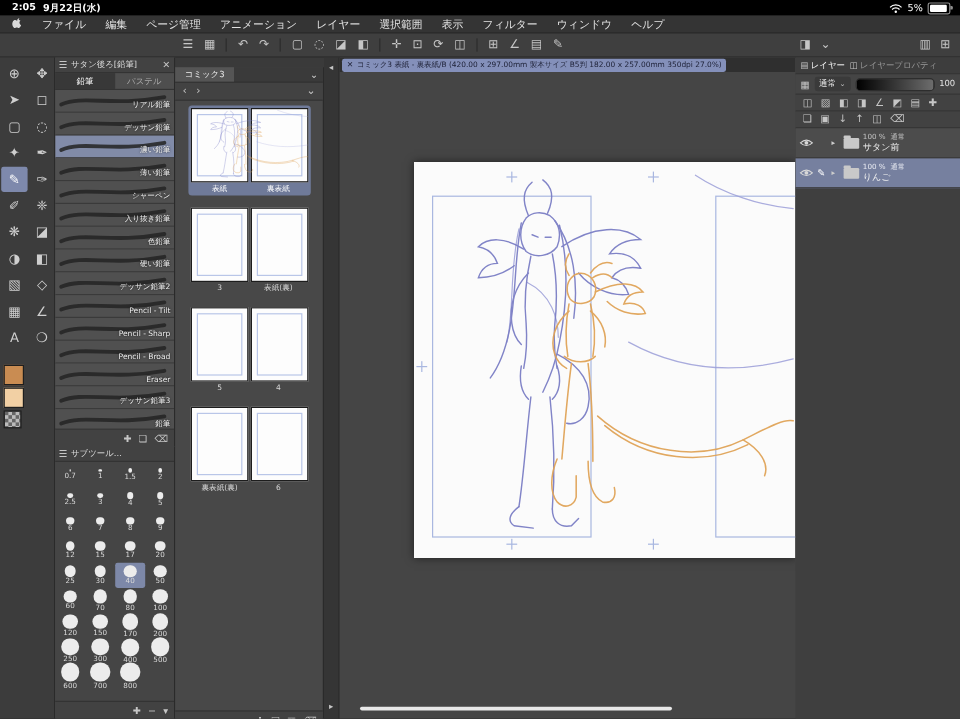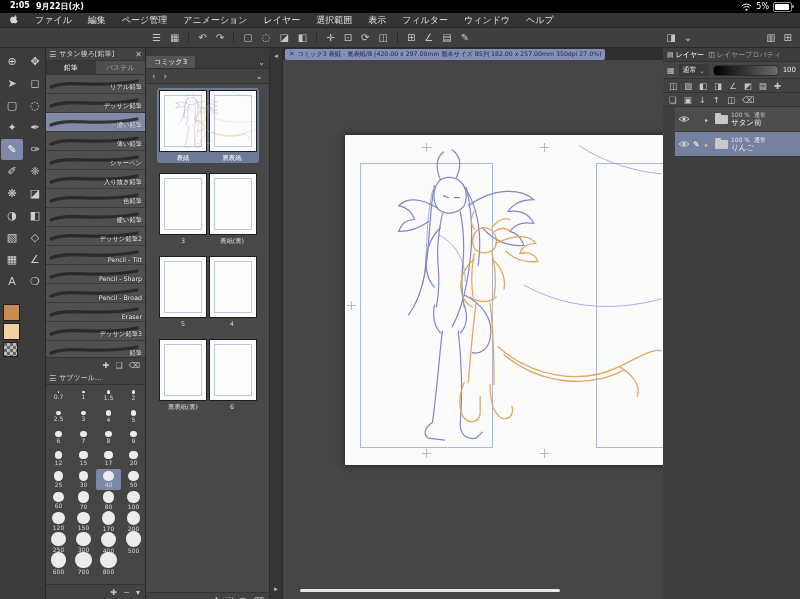--- a/index.html
+++ b/index.html
@@ -114,21 +114,21 @@
   #layer-tabs .ltab.selected{color:#fff;}
   #blendrow{height:16px;display:flex;align-items:center;gap:4px;padding:0 4px;background:#454545;
     border-bottom:1px solid #333;}
   #blendcombo{display:flex;align-items:center;gap:3px;background:#3a3a3a;border-radius:2px;
     font-size:7px;color:#e5e5e5;padding:1px 4px;}
   #opacityslider{flex:1;height:9px;border-radius:4px;background:linear-gradient(90deg,#000 0%,#3c3c3c 55%,#6d6d6d 100%);
     border:1px solid #2d2d2d;}
   #opacityval{font-size:7px;color:#e5e5e5;}
   .iconrow{height:13px;display:flex;align-items:center;gap:7px;padding:0 6px;background:#424242;
     border-bottom:1px solid #333;font-size:8.5px;}
-  #layerlist{flex:1;background:#3f3f3f;padding-left:12px;}
+  #layerlist{flex:1;background:#3f3f3f;}
   .layer-row{position:relative;height:24px;display:flex;align-items:center;gap:3px;
     background:#4c4c4c;border-bottom:1px solid #383838;padding:0 2px 0 3px;}
   .layer-row.selected{background:#76809f;}
   .layer-row .eye{width:12px;flex:none;display:flex;}
   .layer-row .pen{width:9px;font-size:8px;color:#fff;opacity:0;flex:none;}
   .layer-row.selected .pen{opacity:1;}
   .layer-row .chev{width:7px;font-size:6px;color:#ccc;flex:none;}
   .folder{position:relative;width:13px;height:9px;background:#c9c9c9;border-radius:1px;flex:none;}
   .folder:before{content:"";position:absolute;left:0;top:-2px;width:6px;height:2px;background:#c9c9c9;border-radius:1px 1px 0 0;}
   .white-thumb{display:none;width:17px;height:17px;background:#fff;border:1px solid #222;flex:none;}

